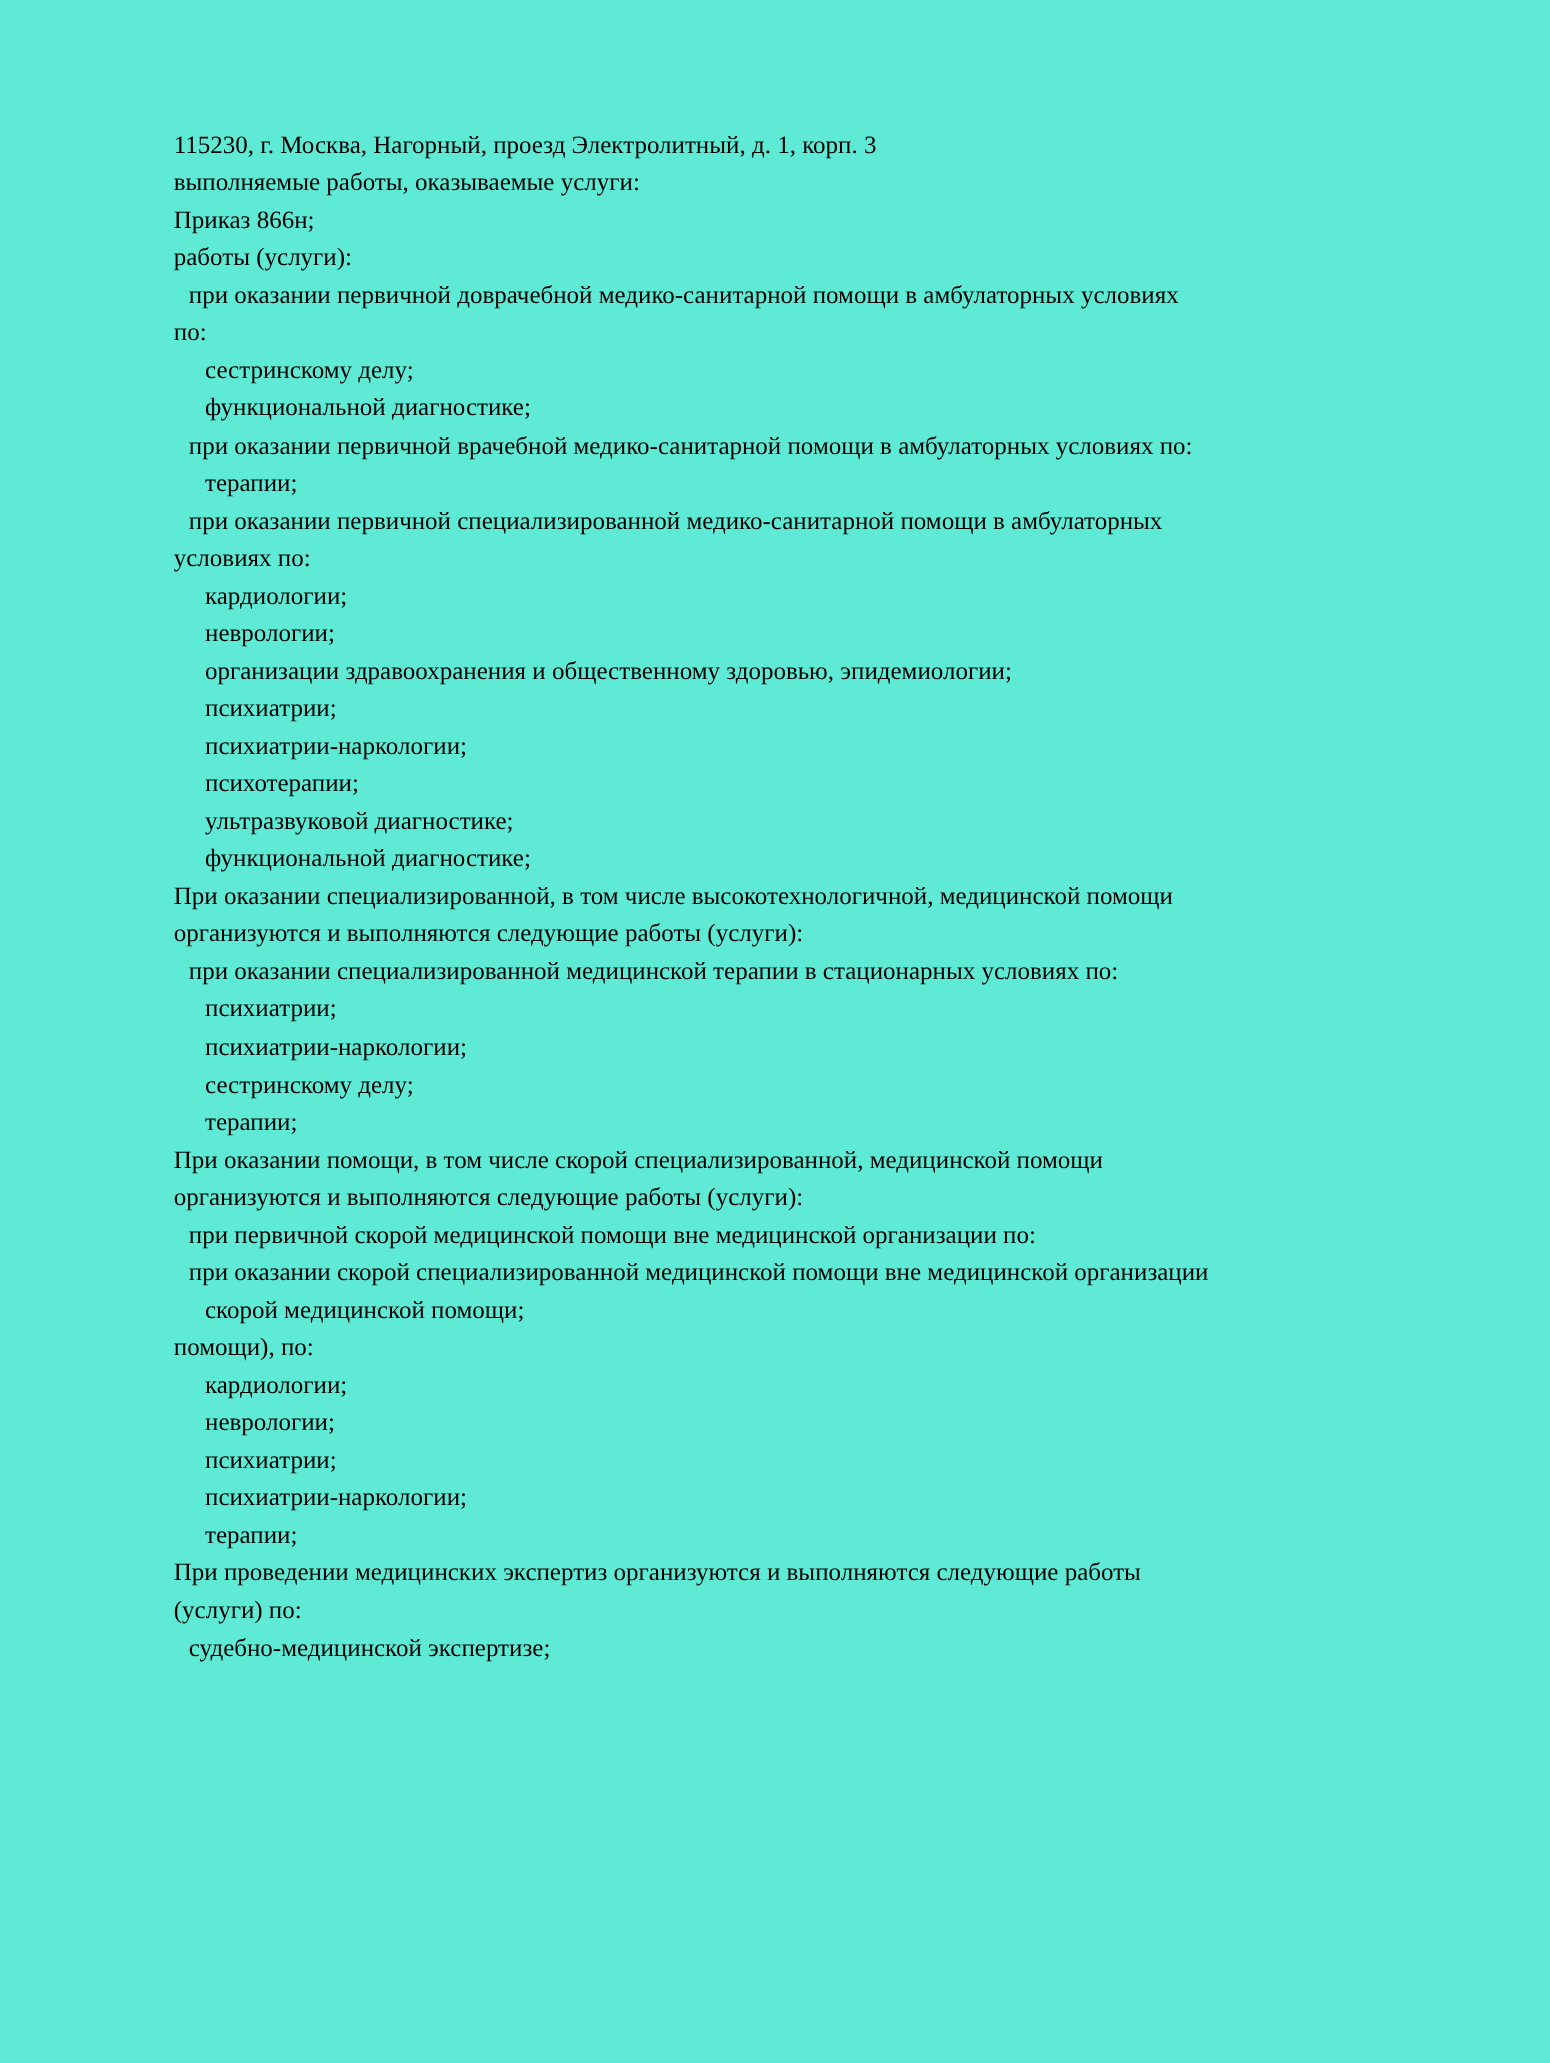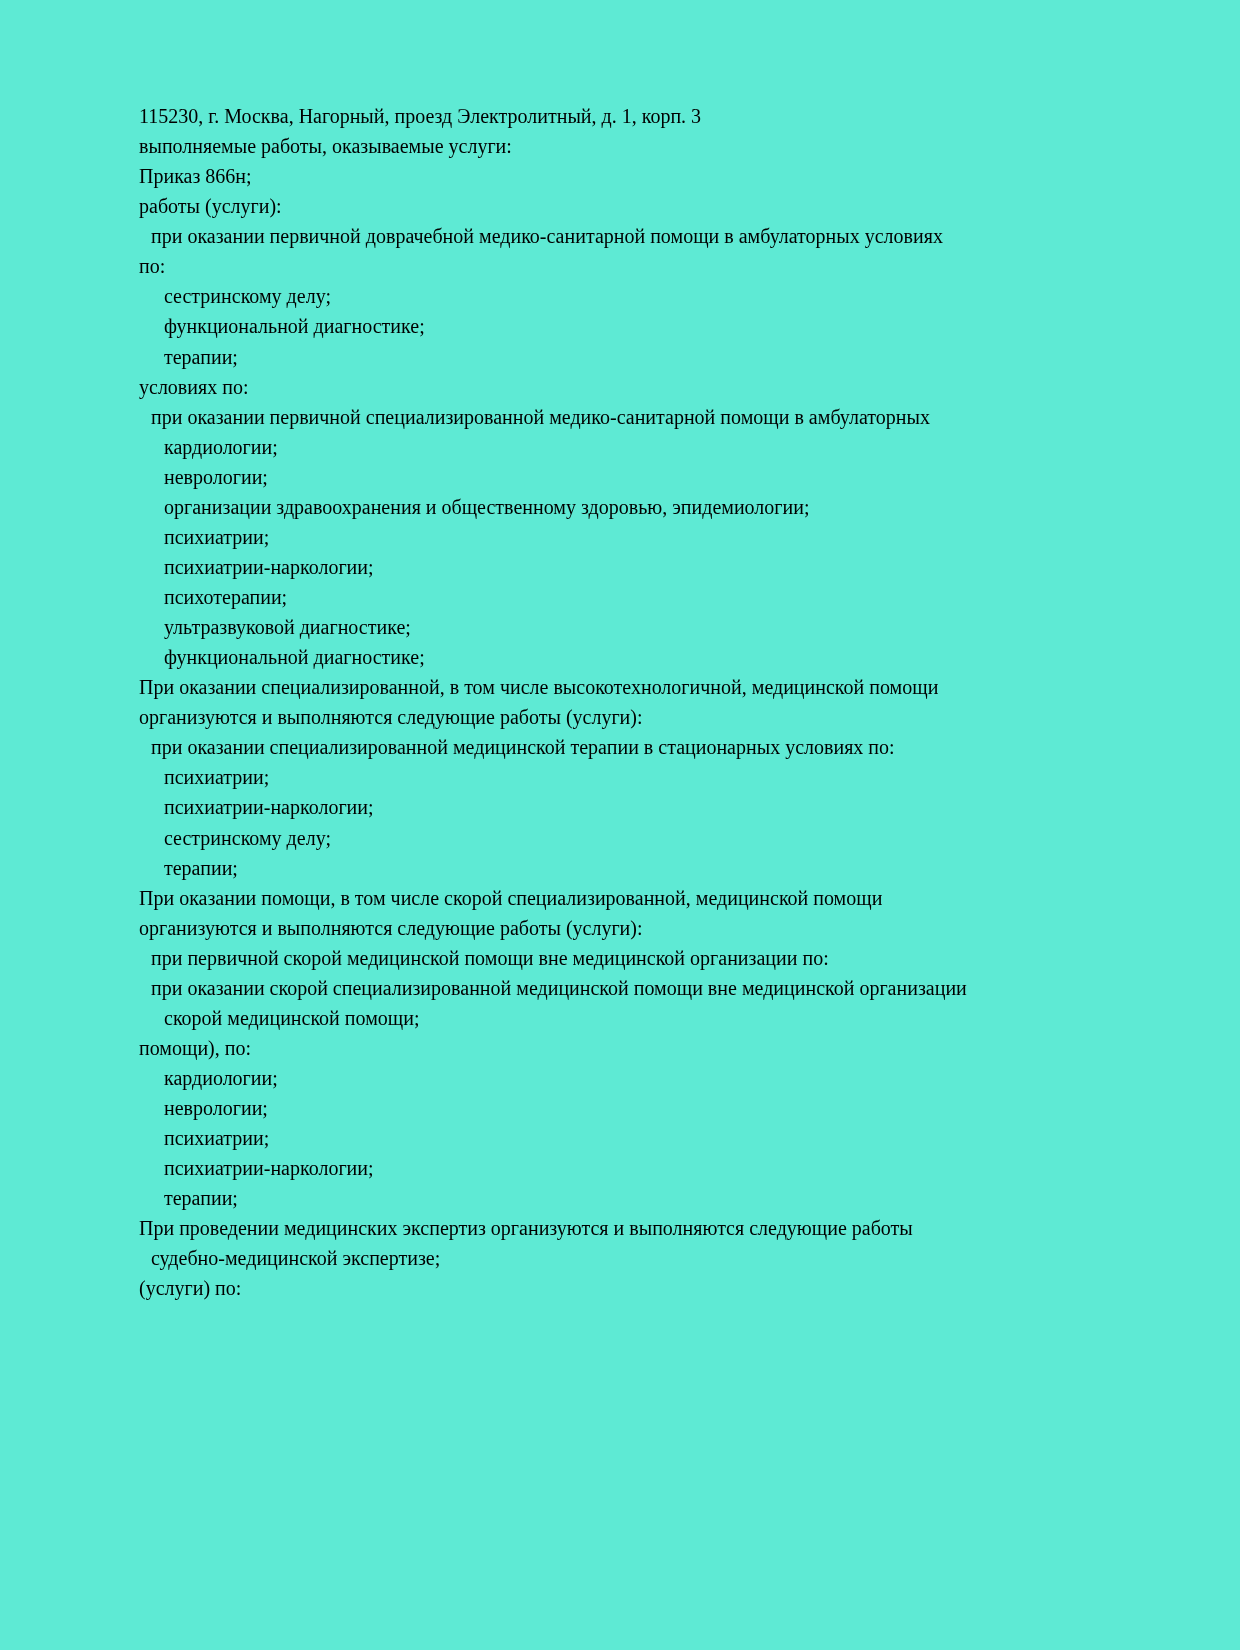--- a/index.html
+++ b/index.html
@@ -37,23 +37,24 @@
 <div class="page">
   <div class="text-block">
       <div class="line indent-0">115230, г. Москва, Нагорный, проезд Электролитный, д. 1, корп. 3</div>
       <div class="line indent-0">выполняемые работы, оказываемые услуги:</div>
       <div class="line indent-0">Приказ 866н;</div>
       <div class="line indent-0">работы (услуги):</div>
       <div class="line indent-1">при оказании первичной доврачебной медико-санитарной помощи в амбулаторных условиях</div>
       <div class="line indent-0">по:</div>
       <div class="line indent-2">сестринскому делу;</div>
       <div class="line indent-2">функциональной диагностике;</div>
+      <div class="line indent-1">при оказании первичной врачебной медико-санитарной помощи в амбулаторных условиях по:</div>
       <div class="line indent-2">терапии;</div>
+      <div class="line indent-1">при оказании первичной специализированной медико-санитарной помощи в амбулаторных</div>
       <div class="line indent-0">условиях по:</div>
-      <div class="line indent-1">при оказании первичной специализированной медико-санитарной помощи в амбулаторных</div>
       <div class="line indent-2">кардиологии;</div>
       <div class="line indent-2">неврологии;</div>
       <div class="line indent-2">организации здравоохранения и общественному здоровью, эпидемиологии;</div>
       <div class="line indent-2">психиатрии;</div>
       <div class="line indent-2">психиатрии-наркологии;</div>
       <div class="line indent-2">психотерапии;</div>
       <div class="line indent-2">ультразвуковой диагностике;</div>
       <div class="line indent-2">функциональной диагностике;</div>
       <div class="line indent-0">При оказании специализированной, в том числе высокотехнологичной, медицинской помощи</div>
       <div class="line indent-0">организуются и выполняются следующие работы (услуги):</div>
@@ -67,16 +68,16 @@
       <div class="line indent-1">при первичной скорой медицинской помощи вне медицинской организации по:</div>
       <div class="line indent-1">при оказании скорой специализированной медицинской помощи вне медицинской организации</div>
       <div class="line indent-2">скорой медицинской помощи;</div>
       <div class="line indent-0">помощи), по:</div>
       <div class="line indent-2">кардиологии;</div>
       <div class="line indent-2">неврологии;</div>
       <div class="line indent-2">психиатрии;</div>
       <div class="line indent-2">психиатрии-наркологии;</div>
       <div class="line indent-2">терапии;</div>
       <div class="line indent-0">При проведении медицинских экспертиз организуются и выполняются следующие работы</div>
+      <div class="line indent-0">(услуги) по:</div>
       <div class="line indent-1">судебно-медицинской экспертизе;</div>
-      <div class="line indent-0">(услуги) по:</div>
     </div>
 </div>
 
 </body></html>

